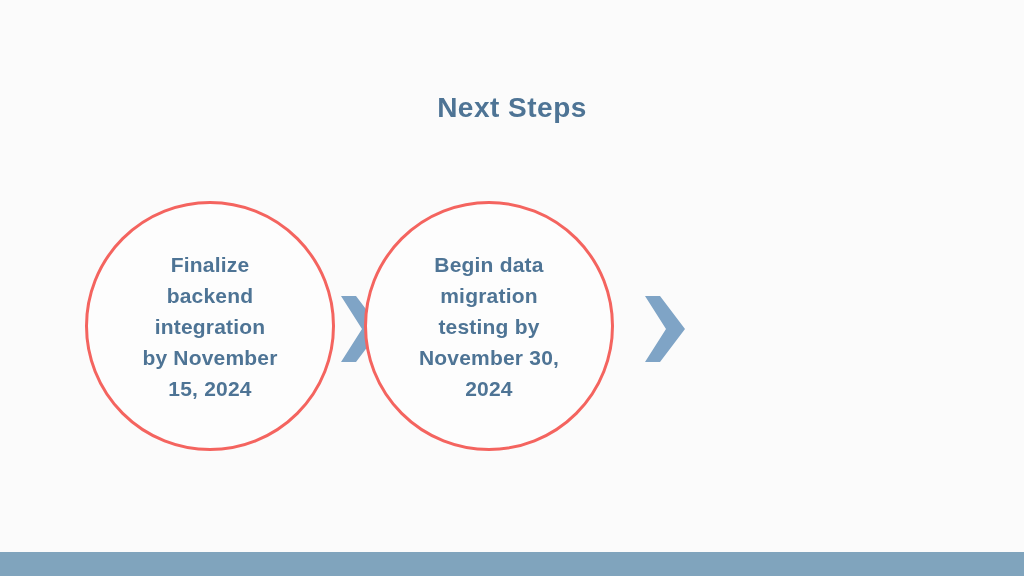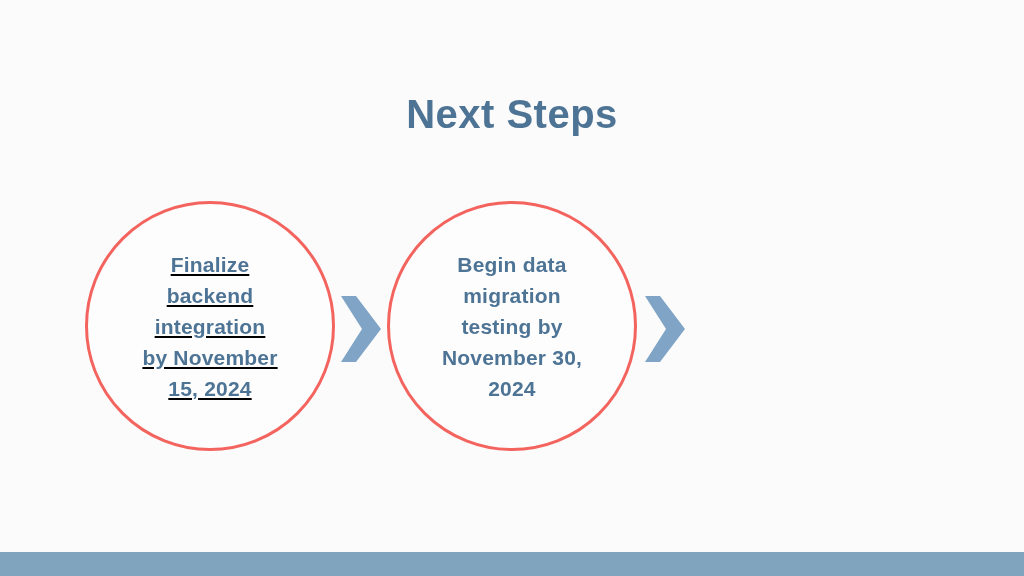--- a/index.html
+++ b/index.html
@@ -17,38 +17,38 @@
     font-family:"Liberation Sans", sans-serif;
     background:var(--background);
     overflow:hidden;
     position:relative;
   }
   .slide{position:absolute;inset:0;}
   .title{
     position:absolute;
     top:92px;left:0;width:100%;
     text-align:center;
-    font-size:40px;
+    font-size:28px;
     font-weight:bold;
     letter-spacing:0.5px;
     color:var(--title-text);
   }
   .circle{
     position:absolute;
     top:201px;
     width:250px;height:250px;
     border:3px solid var(--circle-border);
     border-radius:50%;
     background:var(--circle-fill);
     display:flex;
     align-items:center;
     justify-content:center;
   }
-  .c1{left:85px;text-decoration:underline;}
-  .c2{left:387px;}
+  .c1{left:85px;}
+  .c2{left:364px;}
   .c3{left:688px;}
   .circle-text{
     white-space:pre-line;
     text-align:center;
     font-size:21px;
     line-height:31px;
     font-weight:bold;
     letter-spacing:0.2px;
     color:var(--circle-text);
   }

